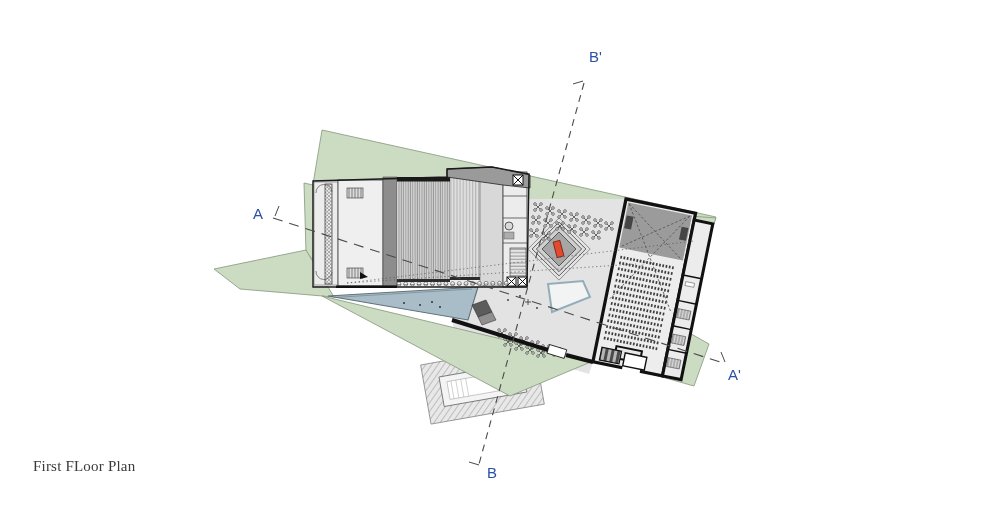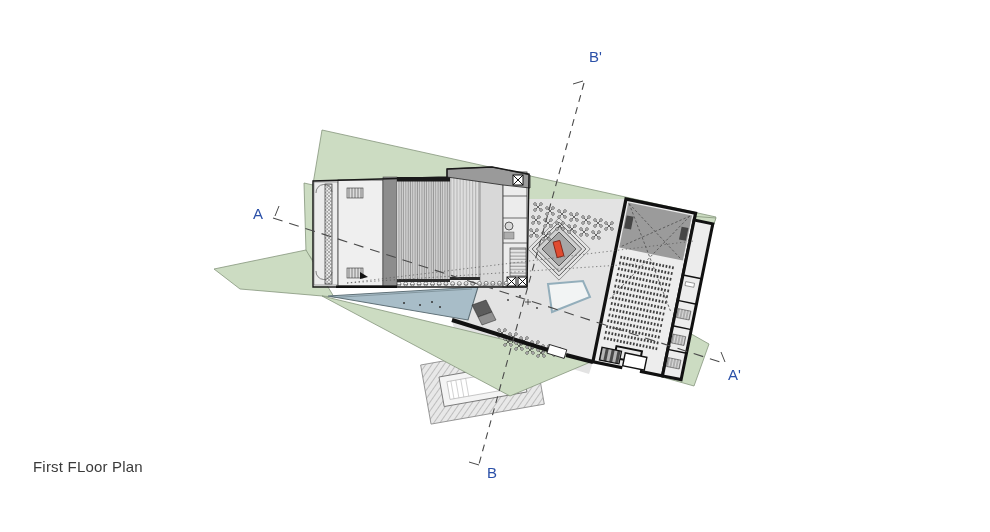--- a/index.html
+++ b/index.html
@@ -1,20 +1,20 @@
 <!DOCTYPE html>
 <html><head>
 <meta charset="utf-8">
 <style>
   html,body{margin:0;padding:0;background:#fff;}
   .canvas{position:relative;width:990px;height:532px;background:#fff;overflow:hidden;
           font-family:"Liberation Sans",sans-serif;}
   .canvas svg{position:absolute;left:0;top:0;}
   .plan-title{position:absolute;left:33px;top:458px;font-size:15px;color:#3a3a3a;
-              font-family:Liberation Sans, sans-serif;letter-spacing:.2px;}
+              font-family:Liberation Serif, serif;letter-spacing:.2px;}
   svg text{font-family:"Liberation Sans",sans-serif;font-size:15px;}
   .thinLine{stroke:#555;fill:none;}
 </style>
 </head>
 <body>
 
 <div class="canvas">
 <svg width="990" height="532" viewBox="0 0 990 532">
   <defs>
 

